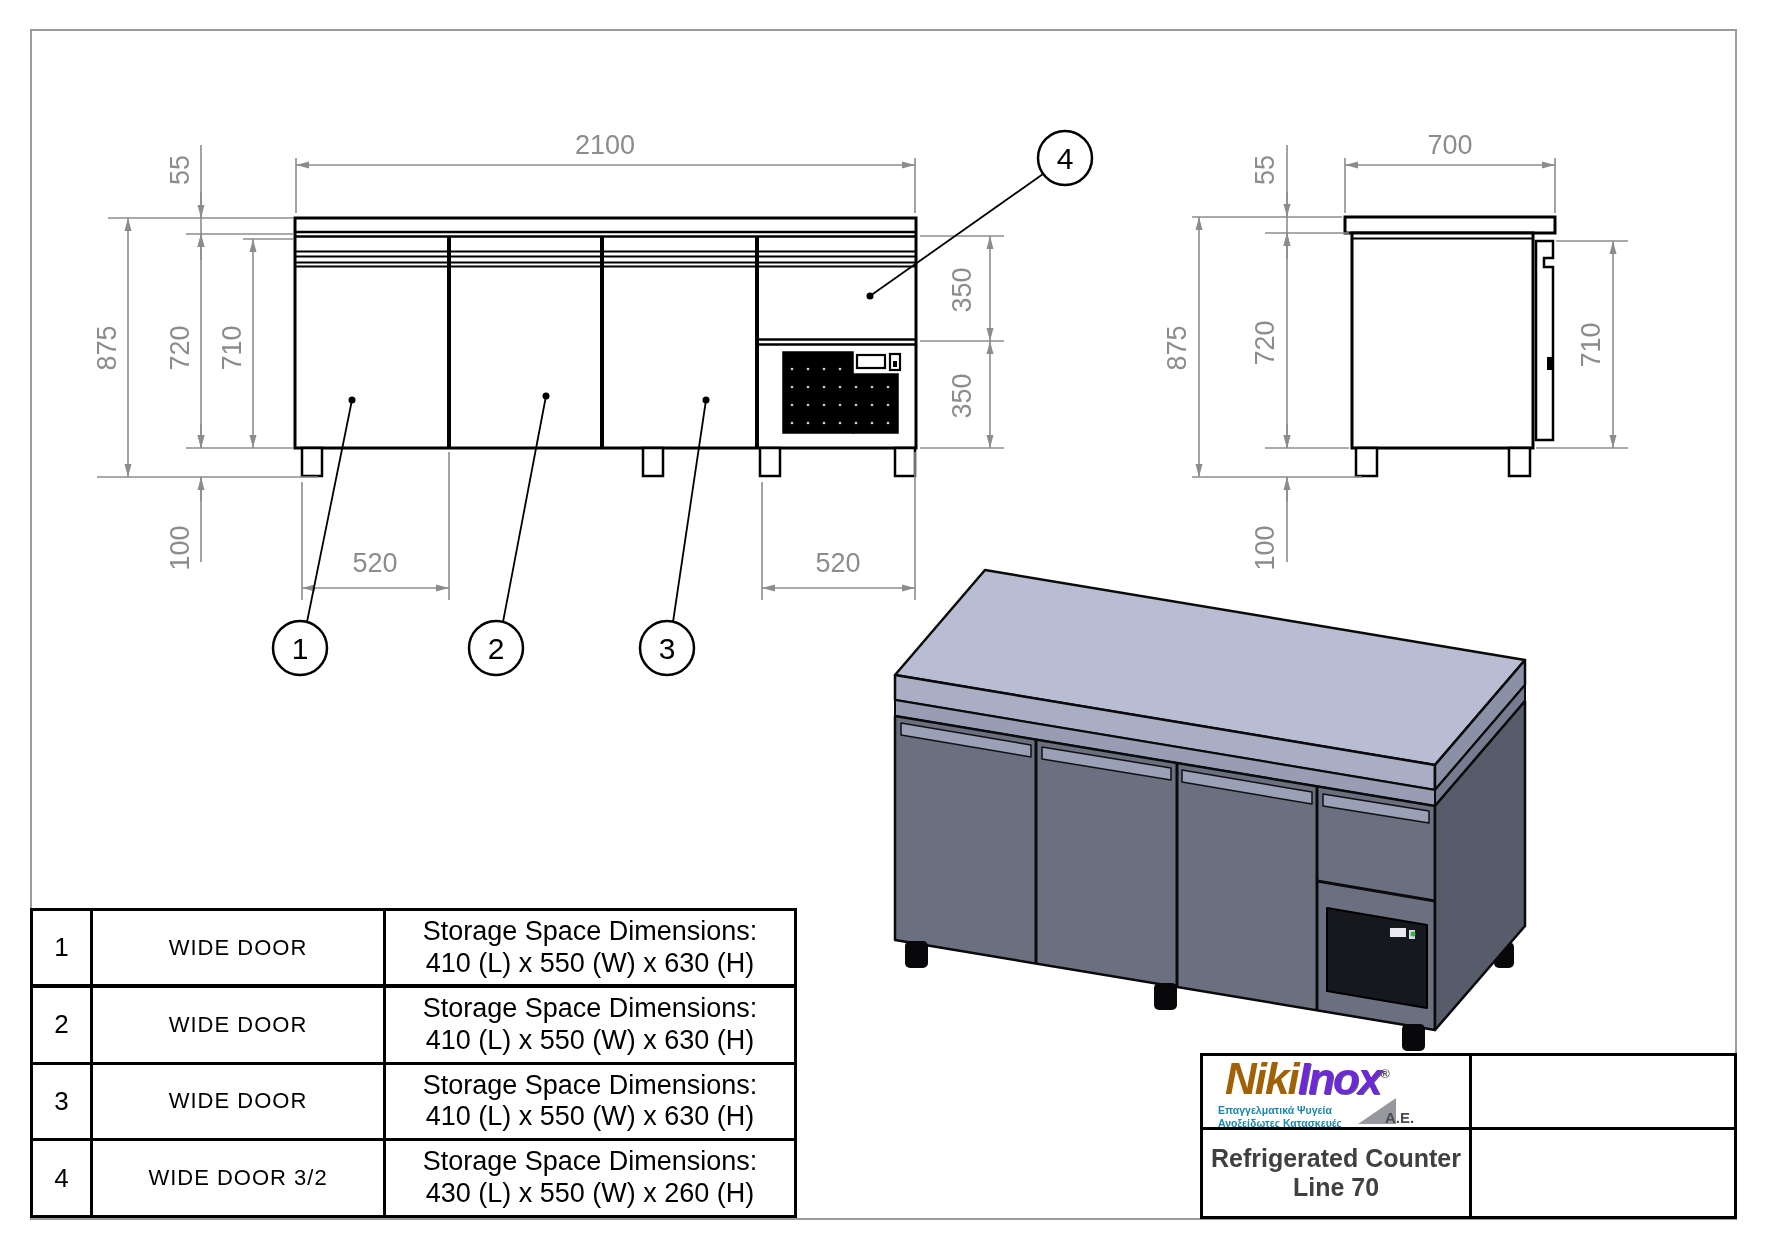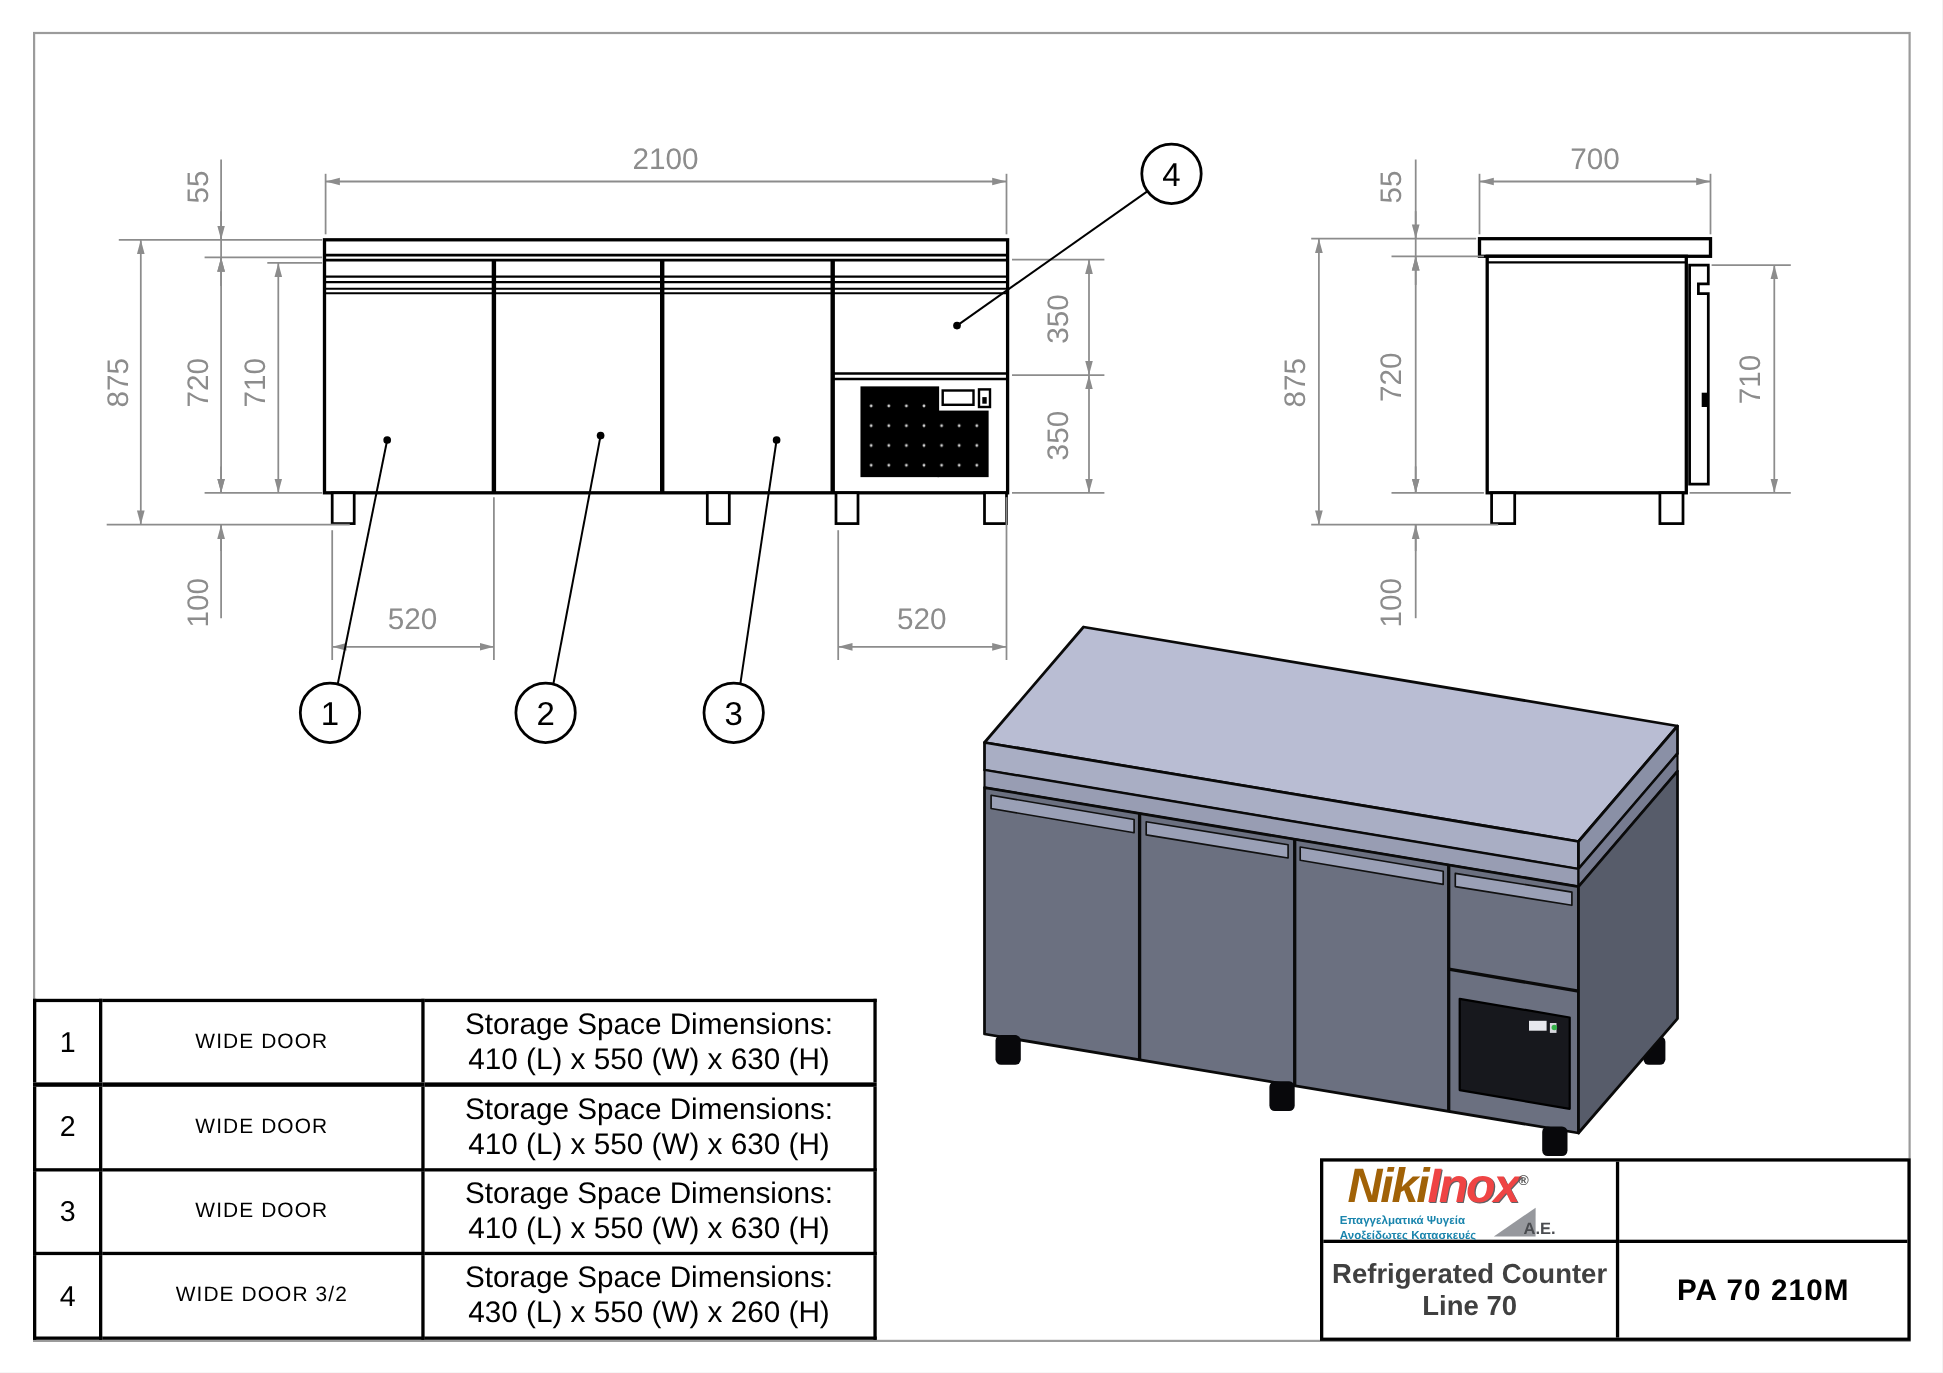--- a/index.html
+++ b/index.html
@@ -10,38 +10,38 @@
   svg.draw{position:absolute;left:0;top:0;z-index:1;}
 
   
   table.parts{position:absolute;left:30px;top:908px;width:767px;height:310px;
               border-collapse:collapse;table-layout:fixed;background:#fff;z-index:2;}
   table.parts td{border:3px solid #000;text-align:center;vertical-align:middle;
                  padding:0;color:#000;}
   table.parts tr{height:25%;}
   table.parts tr:first-child td{border-bottom-width:4px;}
   td.c-num{font-size:26px;}
-  td.c-name{font-size:19px;letter-spacing:1px;}
+  td.c-name{font-size:22px;letter-spacing:1px;}
   td.c-desc{font-size:27px;line-height:1.18;}
 
   
   .tblock{position:absolute;left:1200px;top:1053px;width:537px;height:166px;
           border:3px solid #000;background:#fff;box-sizing:border-box;
           display:grid;grid-template-columns:269px 1fr;grid-template-rows:74px 1fr;z-index:2;}
   .tb-logo{border-right:3px solid #000;border-bottom:3px solid #000;position:relative;overflow:hidden;}
   .tb-empty{border-bottom:3px solid #000;}
   .tb-product{border-right:3px solid #000;display:flex;flex-direction:column;
               justify-content:center;align-items:center;font-weight:bold;
               font-size:25px;line-height:1.15;color:#404040;}
   .tb-model{display:flex;justify-content:center;align-items:center;
             font-weight:bold;font-size:27px;letter-spacing:1px;color:#000;}
   .brand{position:absolute;left:22px;top:-2px;font-style:italic;font-weight:bold;
          font-size:44px;letter-spacing:-2px;white-space:nowrap;}
   .brand .niki{color:#a16207;}
-  .brand .inox{color:#ef4444;text-shadow:1px 1px 0 #5f6165;font-style:italic;}
+  .brand .inox{color:#6d28d9;text-shadow:1px 1px 0 #5f6165;font-style:italic;}
   .brand sup{font-size:13px;color:#555;font-style:normal;letter-spacing:0;}
   .tagline{position:absolute;left:15px;top:48px;font-size:10.5px;font-weight:bold;
            color:#1a85ad;line-height:1.2;white-space:nowrap;}
   .ae-tri{position:absolute;left:155px;top:42px;width:0;height:0;
           border-left:38px solid transparent;border-bottom:26px solid #96989d;}
   .ae-text{position:absolute;left:182px;top:53px;font-size:15px;font-weight:bold;color:#4a4c50;}
 </style>
 </head>
 <body>
 
@@ -278,15 +278,14 @@
       <div class="tagline">
         <div>Επαγγελματικά Ψυγεία</div>
         <div>Ανοξείδωτες Κατασκευές</div>
       </div>
     </div>
     <div class="tb-empty"></div>
     <div class="tb-product">
       <div>Refrigerated Counter</div>
       <div>Line 70</div>
     </div>
-    <div class="tb-model">PA 70 210M</div>
   </div>
 </div>
 
 </body></html>

